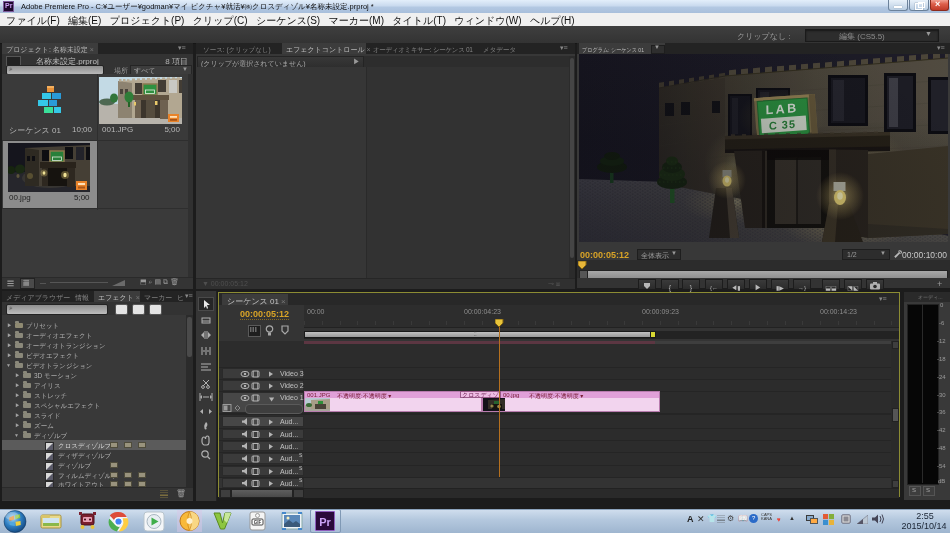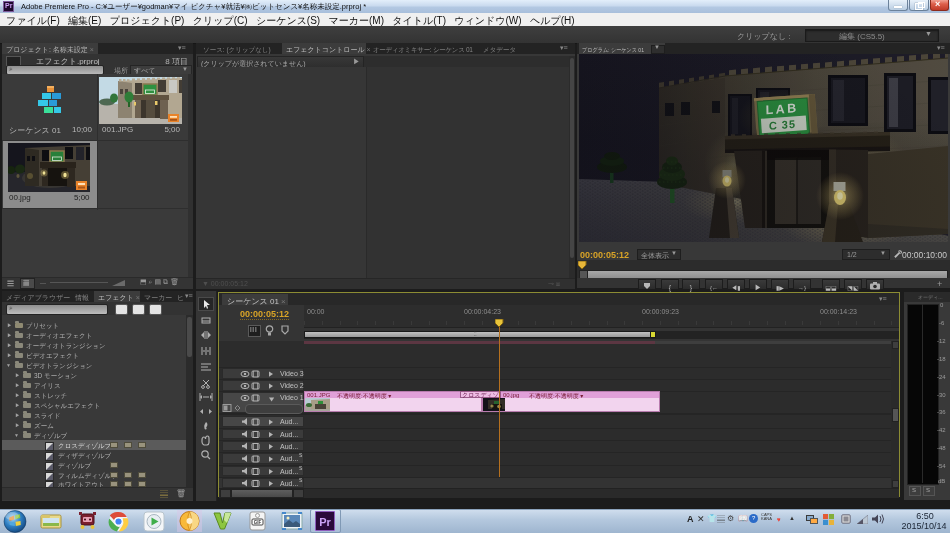--- a/index.html
+++ b/index.html
@@ -22,21 +22,21 @@
   .th{position:absolute;left:3px;width:82px;background:#3b3b3b;border:1px solid #2a2a2a;box-sizing:border-box;}
   .th s{position:absolute;top:1px;font-size:7px;color:#c2c2c2;text-decoration:none;white-space:nowrap;}
 </style>
 </head>
 <body>
 
 <div class="ab" style="left:0;top:0;width:950px;height:13px;
   background:linear-gradient(#e3eefa,#c9daee 45%,#b3c8e2 55%,#a8bfdb);border-bottom:1px solid #8ea4bd;"></div>
 <div class="ab" style="left:3px;top:1px;width:11px;height:11px;background:#1e0a2e;border:1px solid #7a5a9a;box-sizing:border-box;"></div>
 <div class="ab txt" style="left:5px;top:2px;font-size:7px;color:#cba3f5;font-weight:bold;">Pr</div>
-<div class="ab txt" style="left:21px;top:2px;font-size:7.5px;color:#111;">Adobe Premiere Pro - C:¥ユーザー¥godman¥マイ ピクチャ¥就活¥㈱ビットセンス¥名称未設定.prproj *</div>
+<div class="ab txt" style="left:21px;top:2px;font-size:7.5px;color:#111;">Adobe Premiere Pro - C:¥ユーザー¥godman¥マイ ピクチャ¥就活¥㈱クロスディゾル¥名称未設定.prproj *</div>
 
 <div class="ab" style="left:888px;top:0;width:20px;height:11px;background:linear-gradient(#e8f1fa,#b9cde2);border:1px solid #6c829b;border-top:none;border-radius:0 0 3px 3px;box-sizing:border-box;"></div>
 <div class="ab" style="left:894px;top:6px;width:8px;height:2px;background:#fff;box-shadow:0 0 1px #567;"></div>
 <div class="ab" style="left:909px;top:0;width:20px;height:11px;background:linear-gradient(#e8f1fa,#b9cde2);border:1px solid #6c829b;border-top:none;border-radius:0 0 3px 3px;box-sizing:border-box;"></div>
 <div class="ab" style="left:915px;top:3px;width:6px;height:5px;border:1px solid #fff;box-shadow:0 0 1px #567;"></div>
 <div class="ab" style="left:918px;top:2px;width:5px;height:4px;border:1px solid #fff;background:transparent;"></div>
 <div class="ab" style="left:930px;top:0;width:19px;height:11px;background:linear-gradient(#f0a092,#dd5f4b 40%,#c03a28);border:1px solid #8c2a1c;border-top:none;border-radius:0 0 3px 3px;box-sizing:border-box;"></div>
 <div class="ab txt" style="left:935px;top:-1px;font-size:9px;color:#fff;font-weight:bold;">×</div>
 
 <div class="ab" style="left:0;top:13px;width:950px;height:13px;background:#f0f0f0;"></div>
@@ -50,21 +50,21 @@
 
 <div class="ab" style="left:2px;top:43px;width:191px;height:245px;background:#393939;">
 
   <div class="ab" style="left:0;top:0;width:191px;height:11px;background:#232323;"></div>
   <div class="ab" style="left:0;top:0;width:96px;height:11px;background:#3c3c3c;"></div>
   <div class="ab txt" style="left:4px;top:2px;font-size:7px;color:#b4b4b4;">プロジェクト: 名称未設定 <span style="color:#777;">×</span></div>
   <div class="ab txt" style="left:176px;top:1px;font-size:7px;color:#8a8a8a;">▾≡</div>
 
   <div class="ab" style="left:0;top:11px;width:191px;height:12px;background:#333;"></div>
   <div class="ab" style="left:4px;top:13px;width:13px;height:8px;background:#222;border:1px solid #555;"></div>
-  <div class="ab txt" style="left:34px;top:13px;font-size:8px;color:#c0c0c0;">エフェクト.prproj</div>
+  <div class="ab txt" style="left:34px;top:13px;font-size:8px;color:#c0c0c0;">名称未設定.prproj</div>
   <div class="ab txt" style="right:5px;top:13px;font-size:8px;color:#b0b0b0;">8 項目</div>
 
   <div class="ab" style="left:0;top:23px;width:191px;height:8px;background:#333;"></div>
   <div class="ab" style="left:4px;top:22px;width:96px;height:8px;background:linear-gradient(#8f8f8f,#b9b9b9);border:1px solid #232323;border-radius:2px;"></div>
   <div class="ab txt" style="left:7px;top:22px;font-size:7px;color:#333;">⌕</div>
   <div class="ab txt" style="left:112px;top:23px;font-size:7px;color:#999;">場所</div>
   <div class="ab" style="left:128px;top:22px;width:60px;height:8px;background:#3d3d3d;border:1px solid #252525;"></div>
   <div class="ab txt" style="left:132px;top:23px;font-size:7px;color:#aaa;">すべて</div>
   <div class="ab txt" style="left:180px;top:23px;font-size:6px;color:#999;">▼</div>
 
@@ -953,14 +953,14 @@
 </svg>
 <svg class="ab" style="left:857px;top:515px;" width="11" height="9" viewBox="0 0 11 9">
   <polygon points="0,9 11,9 11,0" fill="#bcc8d4" stroke="#667" stroke-width=".5"></polygon>
   <polygon points="0,9 6,9 6,4" fill="#556"></polygon>
 </svg>
 <svg class="ab" style="left:872px;top:514px;" width="12" height="10" viewBox="0 0 12 10">
   <polygon points="0,3.5 3,3.5 6,0.5 6,9.5 3,6.5 0,6.5" fill="#445"></polygon>
   <path d="M8 2 q2 3 0 6 M10 0.5 q3 4.5 0 9" stroke="#445" stroke-width="1" fill="none"></path>
 </svg>
 
-<div class="ab txt" style="left:903px;top:511px;width:44px;text-align:center;font-size:9px;color:#1a2433;">6:50</div>
+<div class="ab txt" style="left:903px;top:511px;width:44px;text-align:center;font-size:9px;color:#1a2433;">2:55</div>
 <div class="ab txt" style="left:899px;top:521px;width:50px;text-align:center;font-size:9px;color:#1a2433;">2015/10/14</div>
 
 </body></html>

